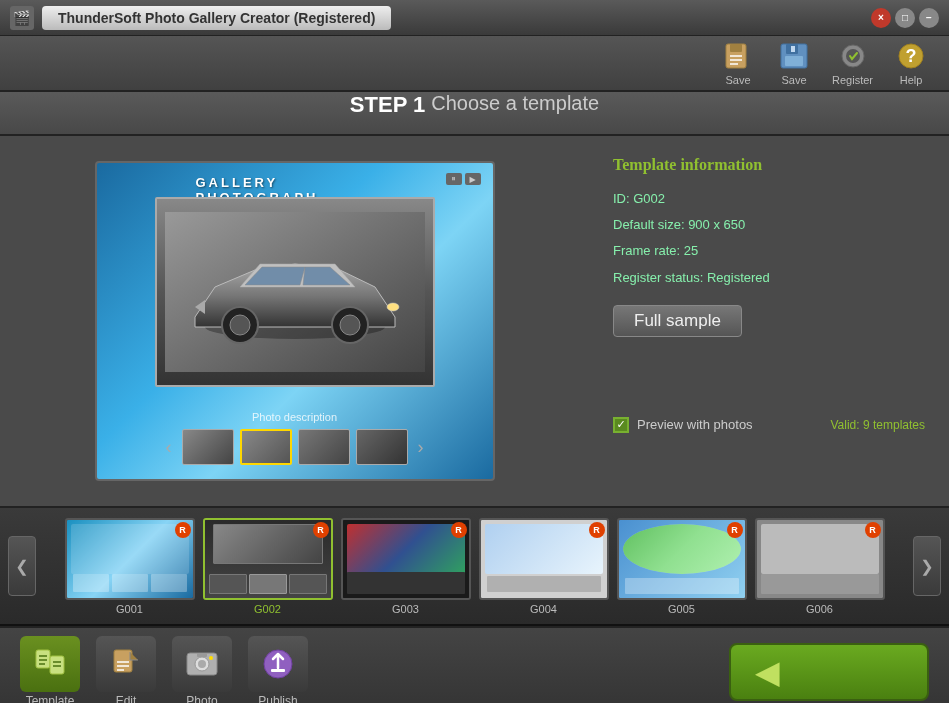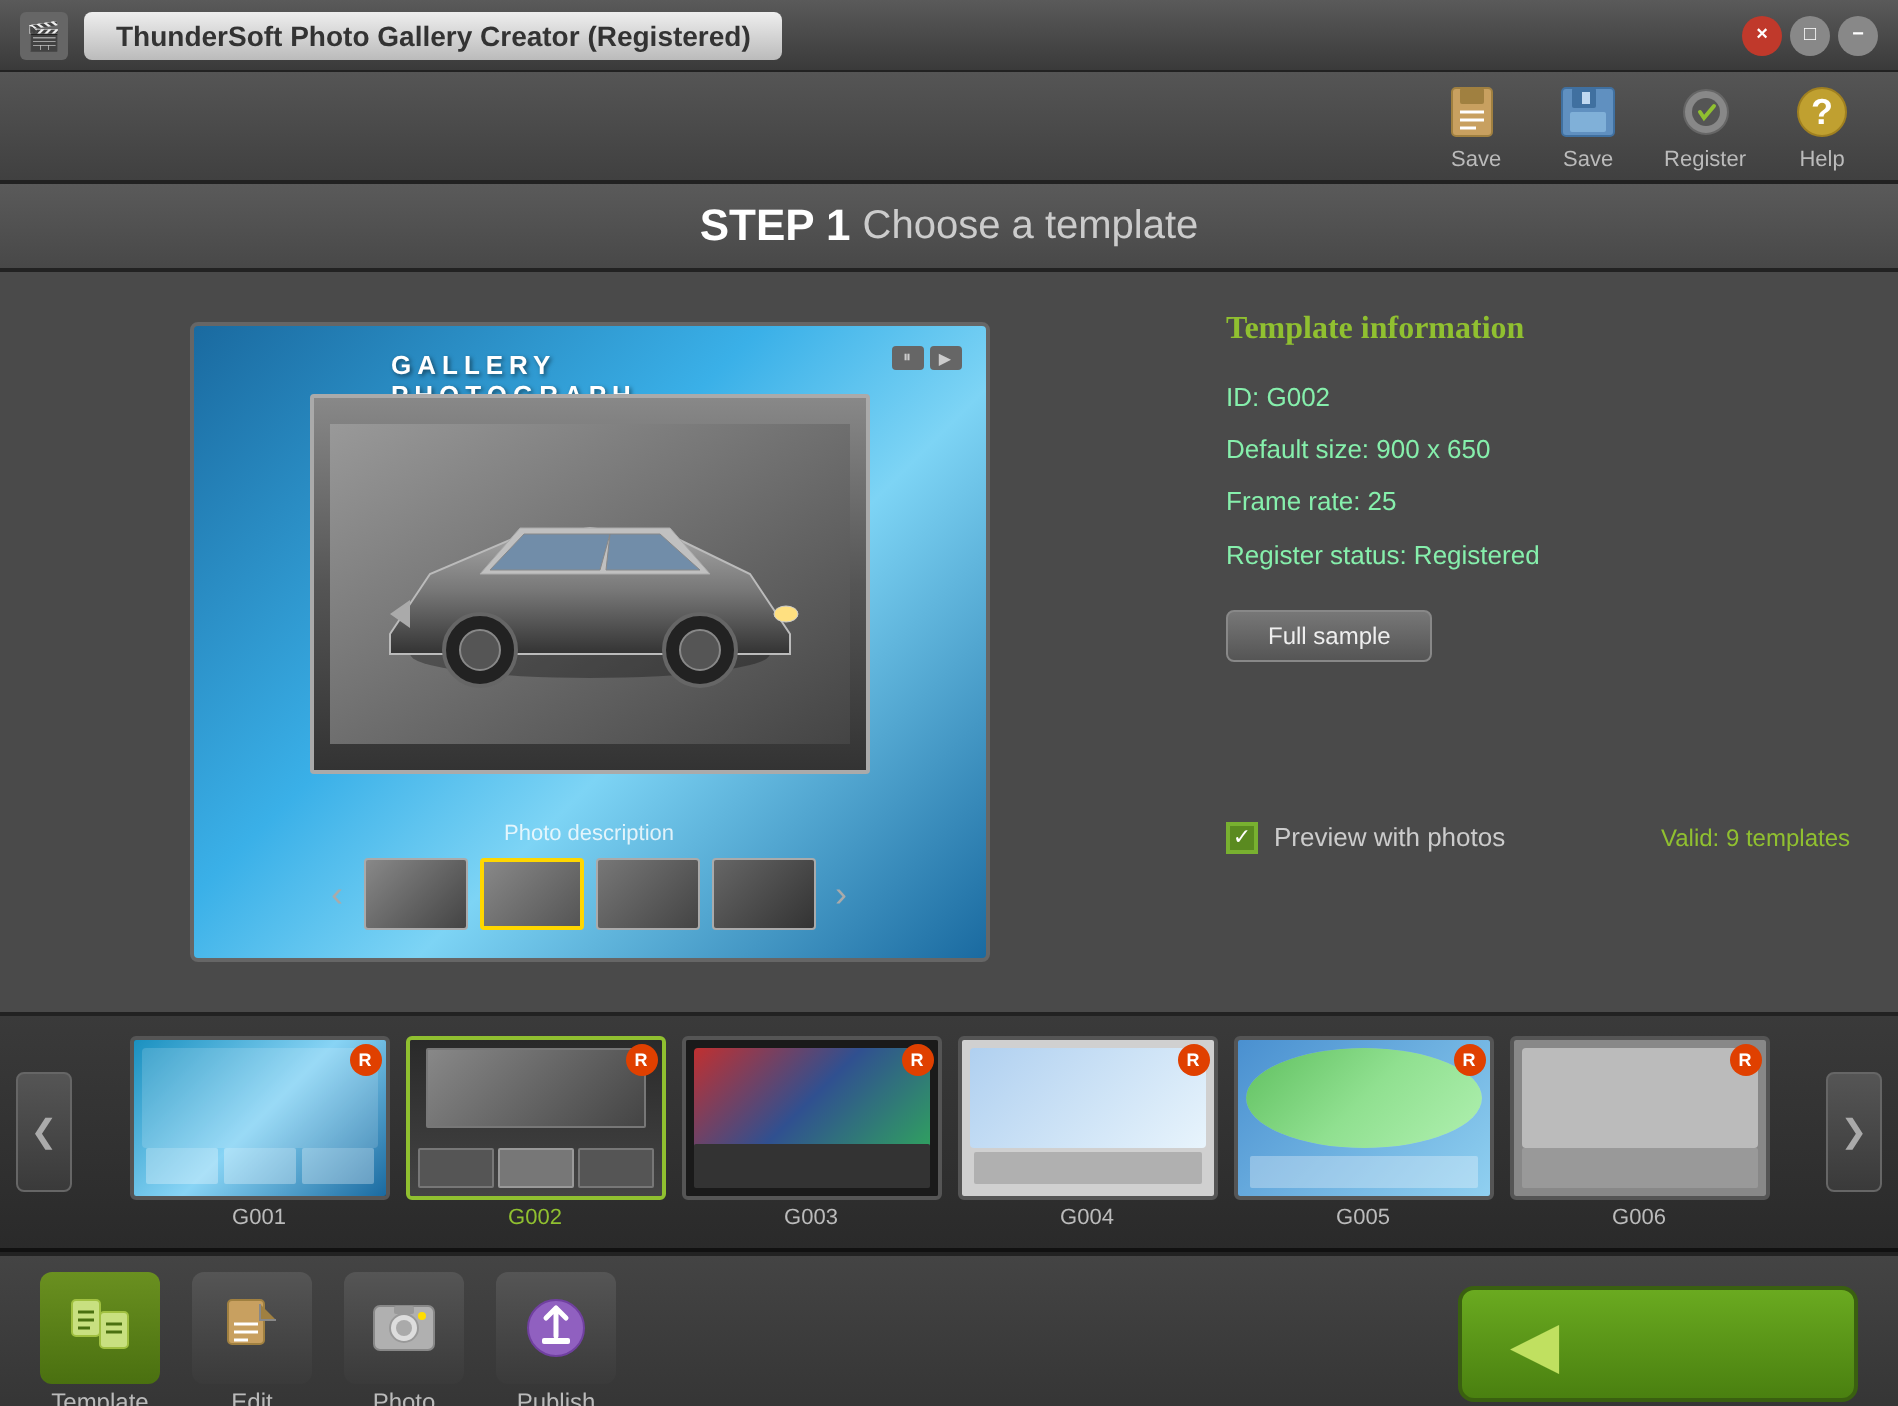--- a/index.html
+++ b/index.html
@@ -77,21 +77,21 @@
       display: flex; align-items: center; justify-content: center;
       font-size: 22px;
     }
     .toolbar-btn .tb-label { font-size: 11px; color: #bbb; }
 
     
     #step-header {
       background: linear-gradient(to bottom, #5a5a5a, #484848);
       height: 44px;
       display: flex;
-      align-items: center;
+      align-items: flex-start;
       justify-content: center;
       border-bottom: 2px solid #222;
     }
     .step-label-prefix {
       font-size: 22px;
       font-weight: bold;
       color: white;
       margin-right: 6px;
     }
     .step-label-text {
@@ -215,21 +215,21 @@
       margin-bottom: 8px;
       line-height: 1.4;
     }
     .full-sample-btn {
       background: linear-gradient(to bottom, #777, #555);
       color: #eee;
       border: 1px solid #888;
       border-radius: 4px;
       padding: 5px 20px;
       cursor: pointer;
-      font-size: 12px;
+      font-size: 17px;
       margin-top: 10px;
       margin-bottom: 20px;
     }
     .preview-row {
       display: flex;
       align-items: center;
       margin-top: 60px;
       gap: 8px;
     }
     .checkbox-preview {

